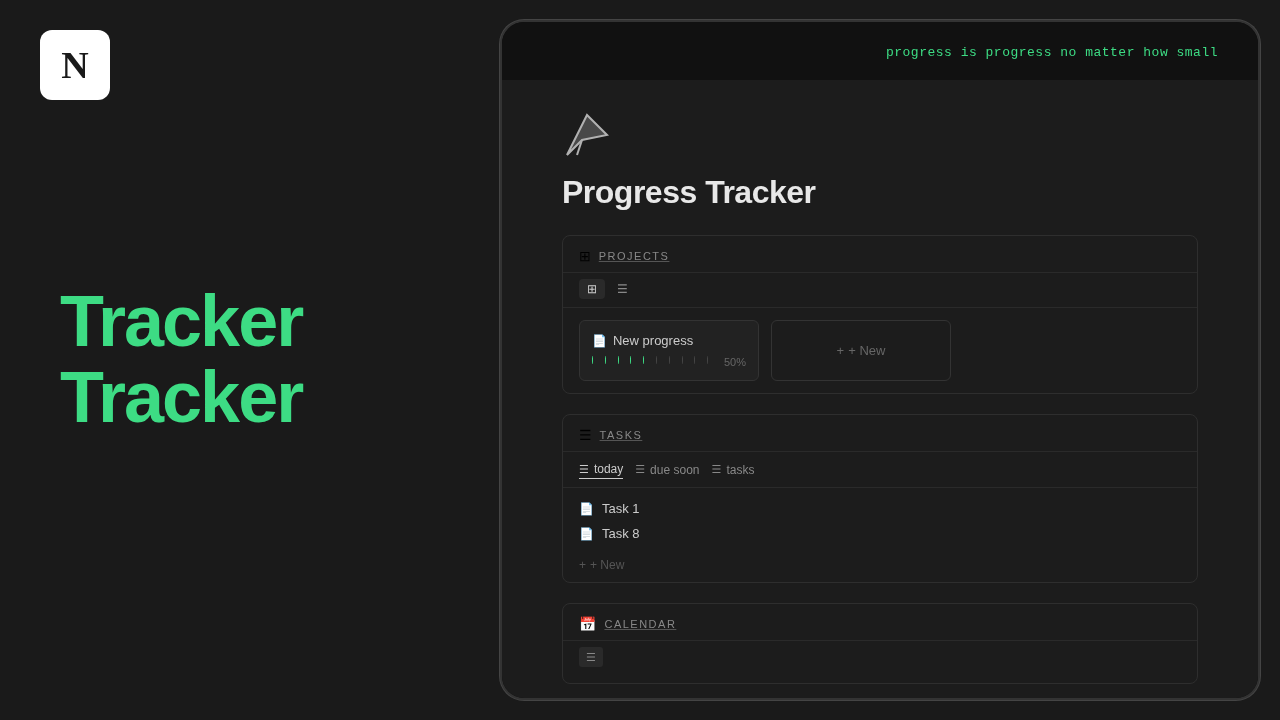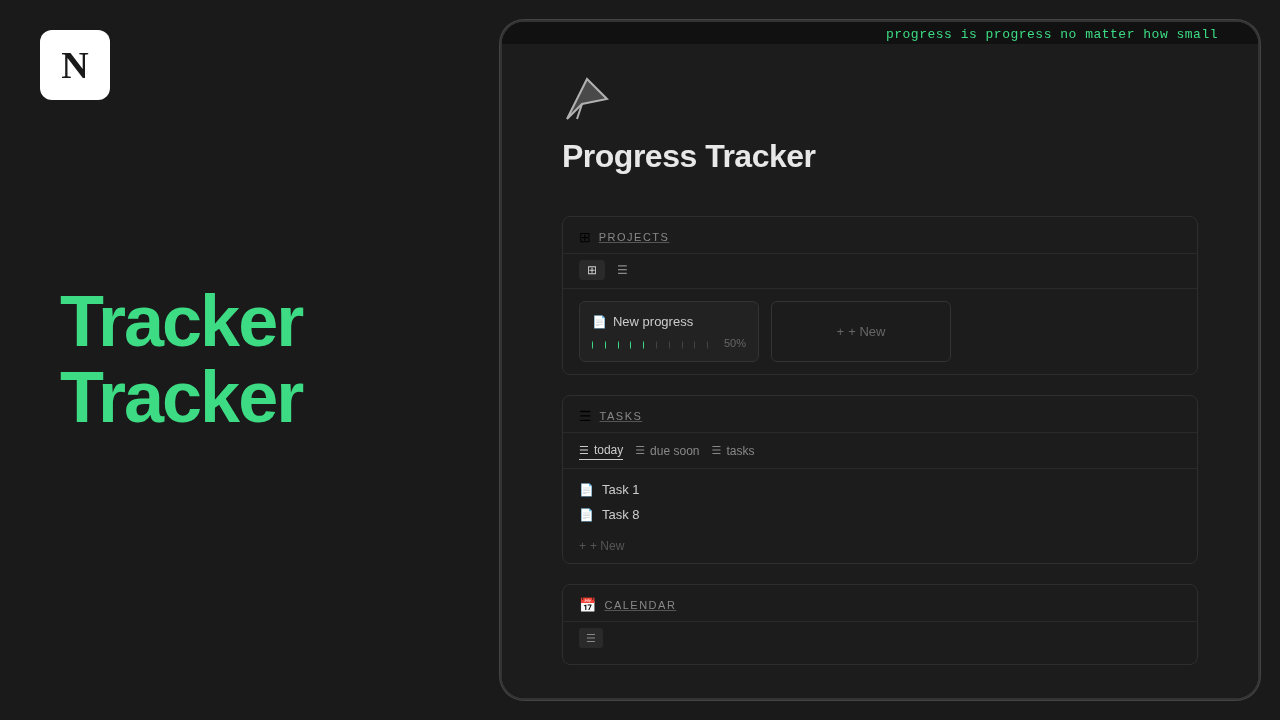--- a/index.html
+++ b/index.html
@@ -82,21 +82,21 @@
       width: 100%;
       height: 100%;
       background: #1c1c1c;
       overflow-y: auto;
       padding: 0;
     }
 
     
     .quote-bar {
       background: #111;
-      padding: 2px 40px;
+      padding: 20px 40px;
       text-align: right;
     }
 
     .quote-text {
       color: #3ddc84;
       font-size: 13px;
       font-family: 'Courier New', monospace;
       letter-spacing: 0.5px;
     }
 
@@ -113,21 +113,21 @@
     .paper-plane {
       width: 50px;
       height: 50px;
       opacity: 0.85;
     }
 
     .page-title {
       font-size: 32px;
       font-weight: 700;
       color: #e8e8e8;
-      margin-bottom: 41px;
+      margin-bottom: 24px;
       letter-spacing: -0.5px;
     }
 
     
     .section {
       border: 1px solid #2e2e2e;
       border-radius: 8px;
       margin-bottom: 20px;
       overflow: hidden;
     }
@@ -207,21 +207,21 @@
       margin-bottom: 8px;
     }
 
     .project-card-icon {
       color: #3ddc84;
       font-size: 12px;
     }
 
     .progress-dots {
       display: flex;
-      align-items: flex-end;
+      align-items: flex-start;
       gap: 12px;
     }
 
     .dot {
       width: 8px;
       height: 8px;
       border-radius: 50%;
     }
 
     .dot.filled {

